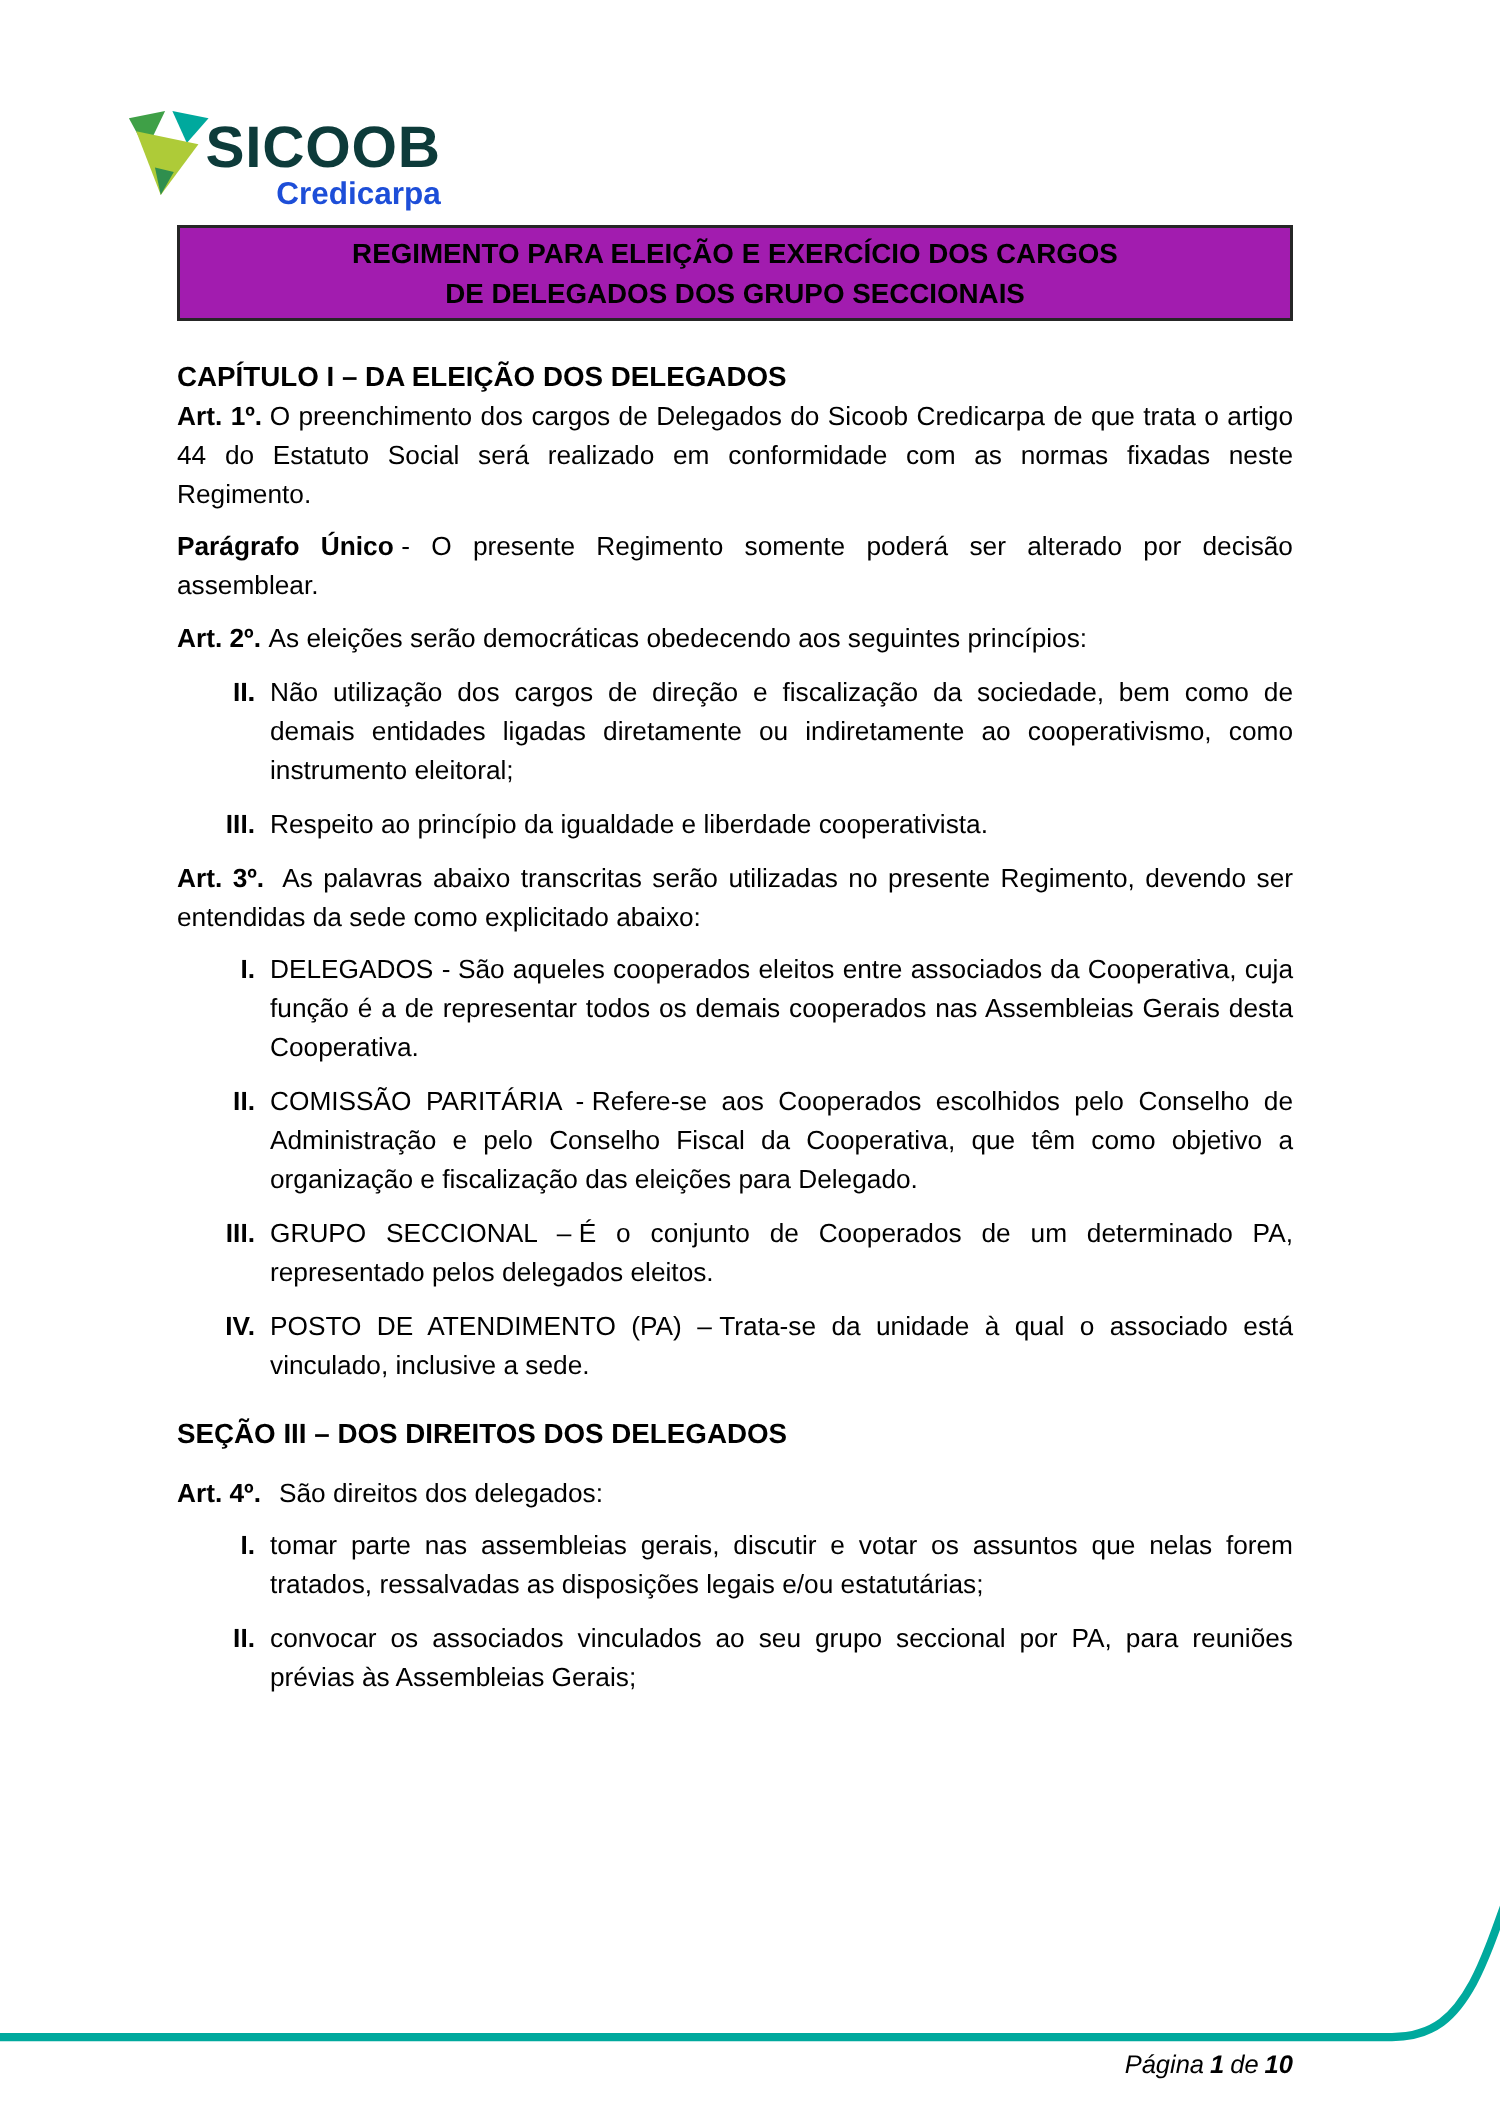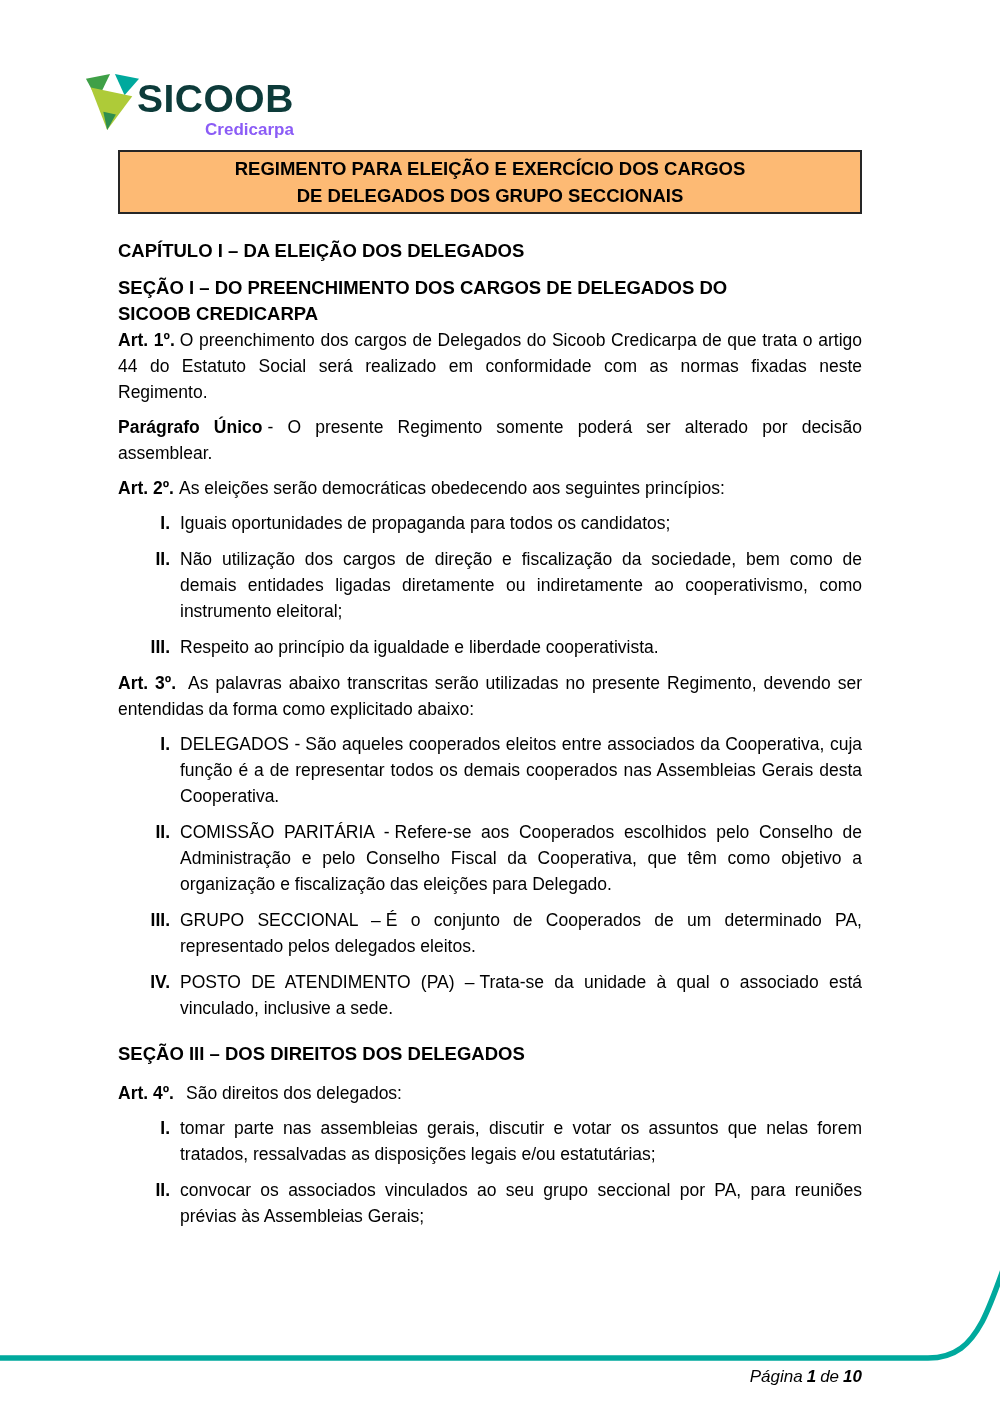--- a/index.html
+++ b/index.html
@@ -5,25 +5,25 @@
   html,body{margin:0;padding:0;background:#ffffff;}
   .page{
     position:relative;width:1000px;height:1415px;background:#fff;
     font-family:"Liberation Sans",sans-serif;color:#000;overflow:hidden;
   }
   
   .logo{position:absolute;left:84px;top:72px;display:flex;align-items:flex-start;}
   .logo-mark{width:56px;height:62px;flex:0 0 auto;}
   .logo-text{display:flex;flex-direction:column;margin-left:-3px;padding-top:8px;}
   .logo-brand{font-size:39px;font-weight:700;color:#0d3b3a;line-height:38px;letter-spacing:0.5px;}
-  .logo-unit{font-size:17px;font-weight:700;color:#8b5cf6;line-height:24px;text-align:right;}
+  .logo-unit{font-size:21px;font-weight:700;color:#1d4ed8;line-height:24px;text-align:right;}
   
   .content{position:absolute;left:118px;top:150px;width:744px;}
   .title-box{
-    background:#fdba74;border:2px solid #262626;text-align:center;
+    background:#a21caf;border:2px solid #262626;text-align:center;
     font-weight:700;font-size:18.5px;line-height:27px;padding:3px 6px;
   }
   .h{font-weight:700;font-size:18.5px;line-height:26px;}
   .h-cap{margin-top:24px;}
   .h-sec1{margin-top:11px;}
   .h-mid{margin:20px 0 13px;}
   p.body{margin:0 0 9px;font-size:17.5px;line-height:26px;text-align:justify;}
   .mt16{margin-top:16px;}
   .lead{font-weight:700;margin-right:5px;margin-top:16px;}
   .lead-wide{font-weight:700;margin-right:12px;}
@@ -60,39 +60,35 @@
 
   <div class="content">
 
     <div class="title-box">
       <div>REGIMENTO PARA ELEIÇÃO E EXERCÍCIO DOS CARGOS</div>
       <div>DE DELEGADOS DOS GRUPO SECCIONAIS</div>
     </div>
 
     <div class="h h-cap">CAPÍTULO I – DA ELEIÇÃO DOS DELEGADOS</div>
 
-    <div class="h h-sec1">
-      <div>SEÇÃO I – DO PREENCHIMENTO DOS CARGOS DE DELEGADOS DO</div>
-      <div>SICOOB CREDICARPA</div>
-    </div>
 
     <p class="body mt16"><span class="lead">Art. 1º.</span><span>O preenchimento dos cargos de Delegados do Sicoob Credicarpa de que trata o artigo 44 do Estatuto Social será realizado em conformidade com as normas fixadas neste Regimento.</span></p>
 
     <p class="body"><span class="lead">Parágrafo Único</span><span>- O presente Regimento somente poderá ser alterado por decisão assemblear.</span></p>
 
     <p class="body"><span class="lead">Art. 2º.</span><span>As eleições serão democráticas obedecendo aos seguintes princípios:</span></p>
 
     <ul class="items">
-      <li class="item"><span class="num">I.</span><span>Iguais oportunidades de propaganda para todos os candidatos;</span></li>
+      <li class="item"><span class="num">I.</span></li>
       <li class="item"><span class="num">II.</span><span>Não utilização dos cargos de direção e fiscalização da sociedade, bem como de demais entidades ligadas diretamente ou indiretamente ao cooperativismo, como instrumento eleitoral;</span></li>
       <li class="item"><span class="num">III.</span><span>Respeito ao princípio da igualdade e liberdade cooperativista.</span></li>
     </ul>
 
 
-    <p class="body"><span class="lead-wide">Art. 3º.</span><span>As palavras abaixo transcritas serão utilizadas no presente Regimento, devendo ser entendidas da forma como explicitado abaixo:</span></p>
+    <p class="body"><span class="lead-wide">Art. 3º.</span><span>As palavras abaixo transcritas serão utilizadas no presente Regimento, devendo ser entendidas da sede como explicitado abaixo:</span></p>
 
     <ul class="items">
       <li class="item"><span class="num">I.</span><span class="term">DELEGADOS -</span><span>São aqueles cooperados eleitos entre associados da Cooperativa, cuja função é a de representar todos os demais cooperados nas Assembleias Gerais desta Cooperativa.</span></li>
       <li class="item"><span class="num">II.</span><span class="term">COMISSÃO PARITÁRIA -</span><span>Refere-se aos Cooperados escolhidos pelo Conselho de Administração e pelo Conselho Fiscal da Cooperativa, que têm como objetivo a organização e fiscalização das eleições para Delegado.</span></li>
       <li class="item"><span class="num">III.</span><span class="term">GRUPO SECCIONAL –</span><span>É o conjunto de Cooperados de um determinado PA, representado pelos delegados eleitos.</span></li>
       <li class="item"><span class="num">IV.</span><span class="term">POSTO DE ATENDIMENTO (PA) –</span><span>Trata-se da unidade à qual o associado está vinculado, inclusive a sede.</span></li>
     </ul>
 
     <div class="h h-mid">SEÇÃO III – DOS DIREITOS DOS DELEGADOS</div>
 

